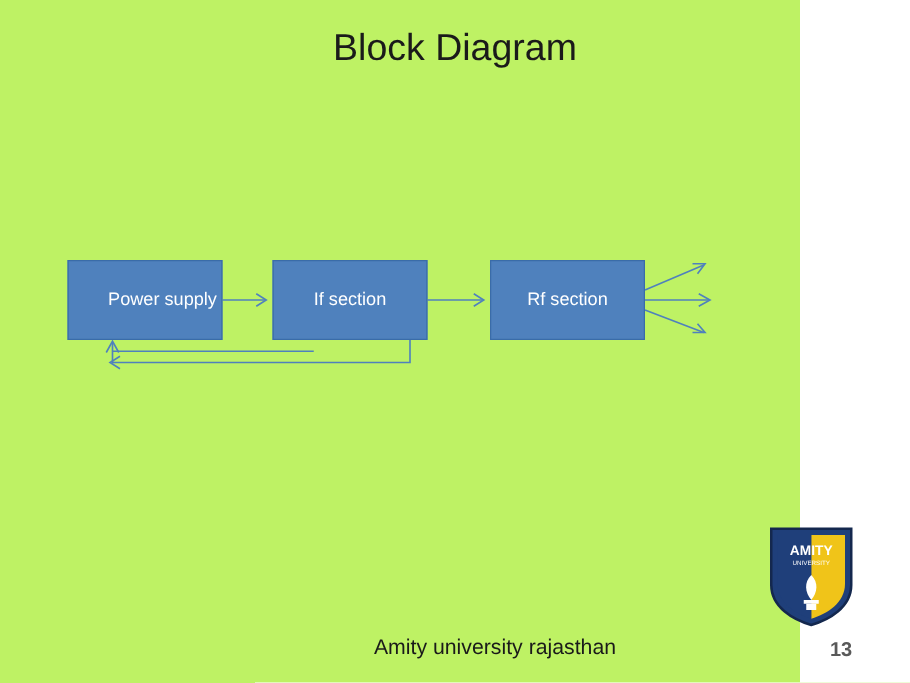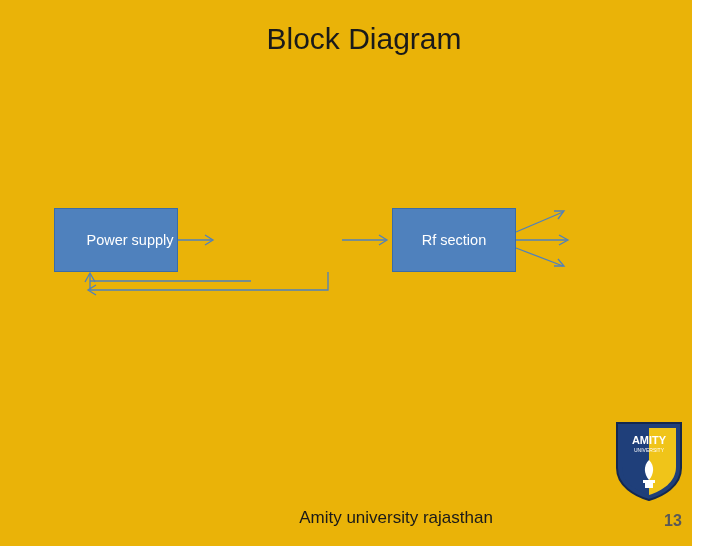--- a/index.html
+++ b/index.html
@@ -10,22 +10,22 @@
   body {
     width: 728px;
     height: 546px;
     position: relative;
     font-family: "Liberation Sans", sans-serif;
     overflow: hidden;
   }
   #slide {
     position: absolute;
     left: 0; top: 0;
-    width: 692px; height: 546px;
-    background: #eab308;
+    width: 640px; height: 546px;
+    background: #bef264;
   }
   #title {
     position: absolute;
     left: 0;
     top: 22px;
     width: 728px;
     text-align: center;
     font-size: 30px;
     color: #1a1a1a;
     font-family: "Liberation Sans", sans-serif;
@@ -107,20 +107,21 @@
     <polyline points="554,266 564,266 558,259" fill="none" stroke="#4f81bd" stroke-width="1.3"></polyline>
 
     <polyline points="328,272 328,290 90,290 90,274" fill="none" stroke="#4f81bd" stroke-width="1.3"></polyline>
     <polyline points="85,282 90,273 95,282" fill="none" stroke="#4f81bd" stroke-width="1.3"></polyline>
     <polyline points="96,285 88,290 96,295" fill="none" stroke="#4f81bd" stroke-width="1.3"></polyline>
     <line x1="251" y1="281" x2="251" y2="281" stroke="#4f81bd" stroke-width="1.3"></line>
     <polyline points="90,281 251,281" fill="none" stroke="#4f81bd" stroke-width="1.3"></polyline>
   </svg>
 
   <div class="box" id="box-power">Power supply</div>
+  <div class="box" id="box-if">If  section</div>
   <div class="box" id="box-rf">Rf  section</div>
 
   <svg id="logo" viewBox="0 0 72 82" xmlns="http://www.w3.org/2000/svg">
     <path d="M4 3 L68 3 L68 48 C68 66 50 76 36 80 C22 76 4 66 4 48 Z" fill="#1f3f7a" stroke="#14284e" stroke-width="2"></path>
     <path d="M36 8 L63 8 L63 47 C63 62 49 71 36 75 Z" fill="#f0c419"></path>
     <path d="M9 8 L36 8 L36 75 C23 71 9 62 9 47 Z" fill="#1f3f7a"></path>
     <text x="36" y="24" text-anchor="middle" font-family="Liberation Sans, sans-serif" font-size="11" font-weight="bold" fill="#ffffff">AMITY</text>
     <text x="36" y="32" text-anchor="middle" font-family="Liberation Sans, sans-serif" font-size="5" fill="#ffffff">UNIVERSITY</text>
     <path d="M36 40 C30 46 31 54 36 60 C41 54 42 46 36 40 Z" fill="#ffffff"></path>
     <rect x="30" y="60" width="12" height="3" fill="#ffffff"></rect>

